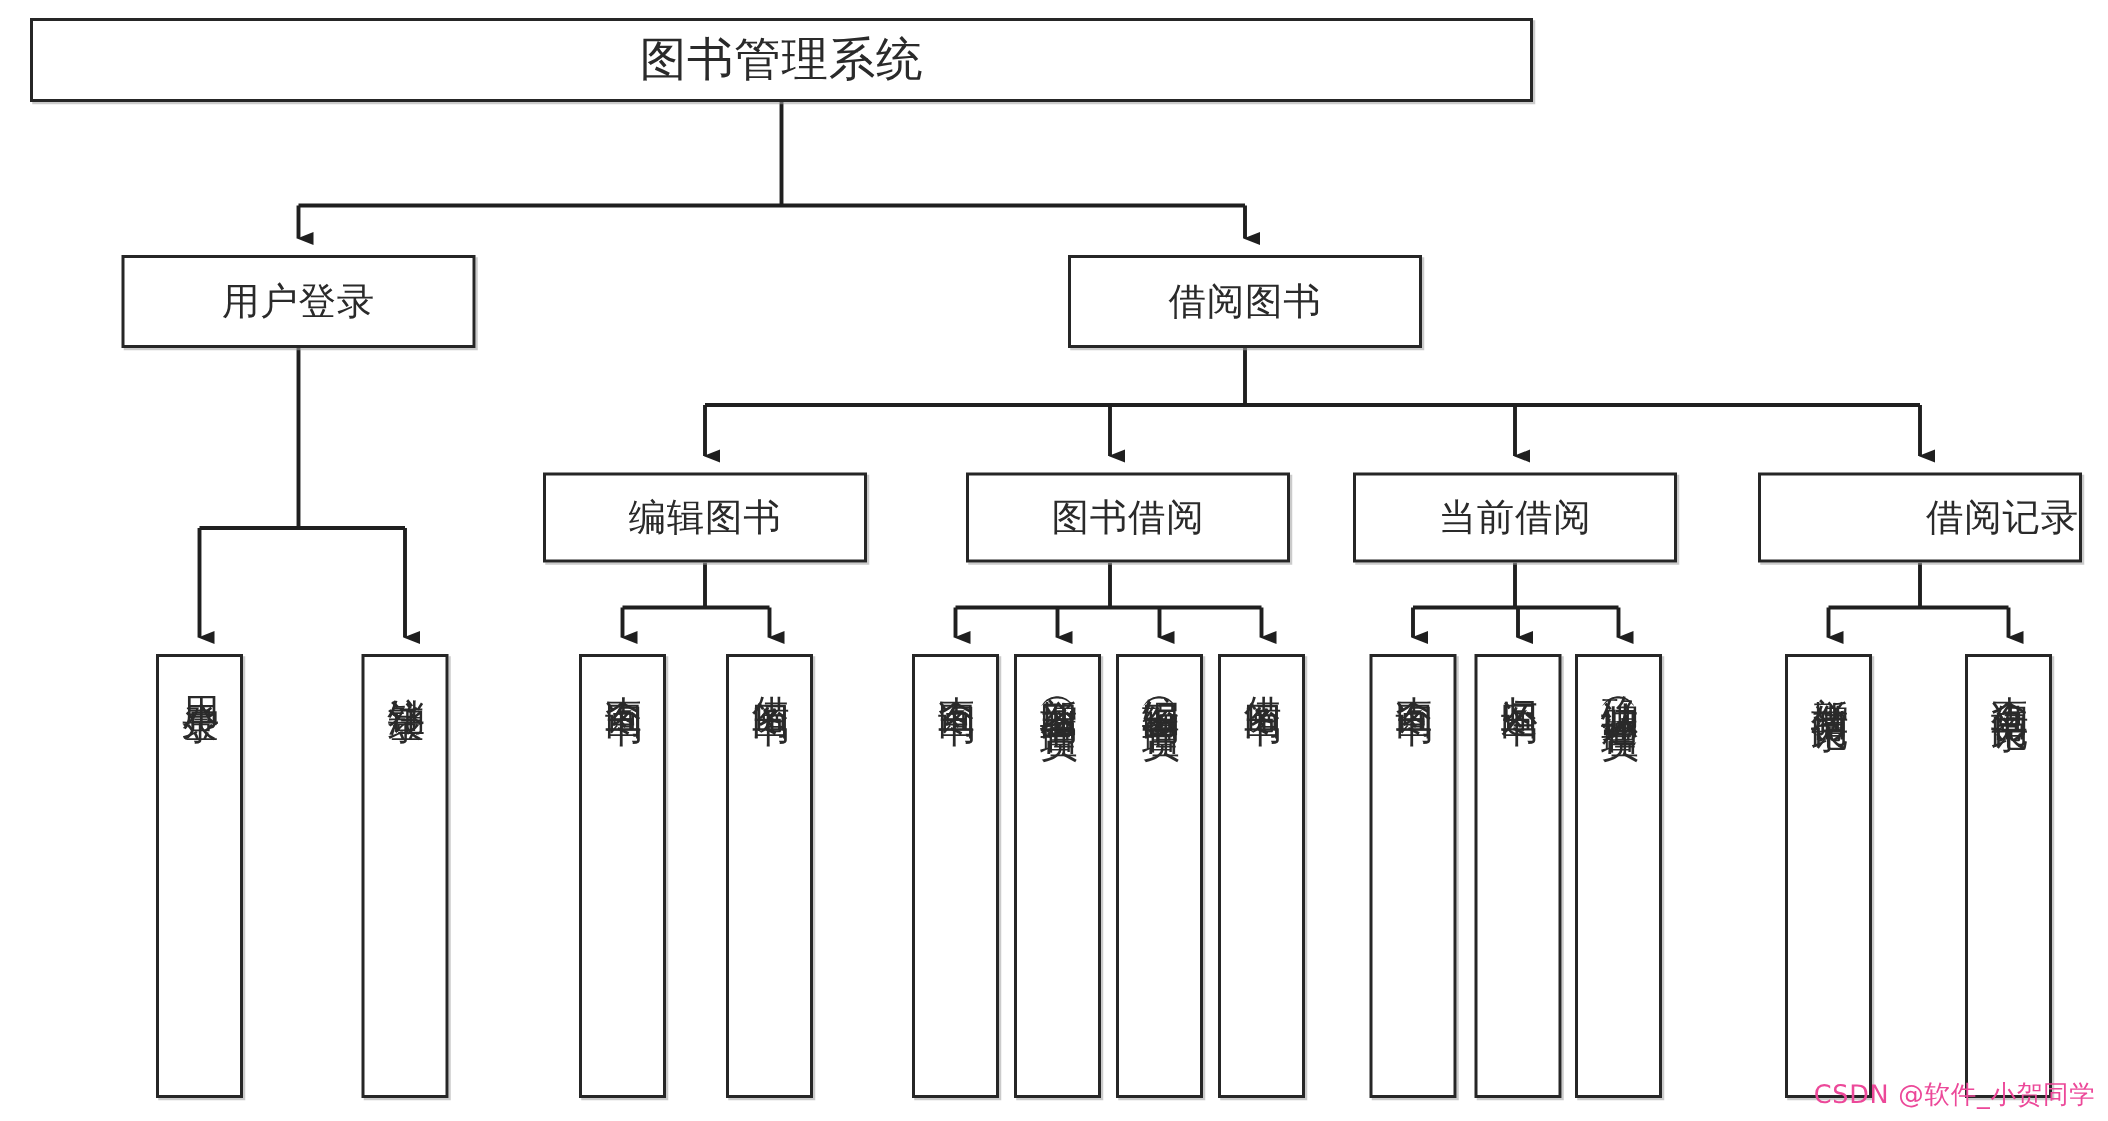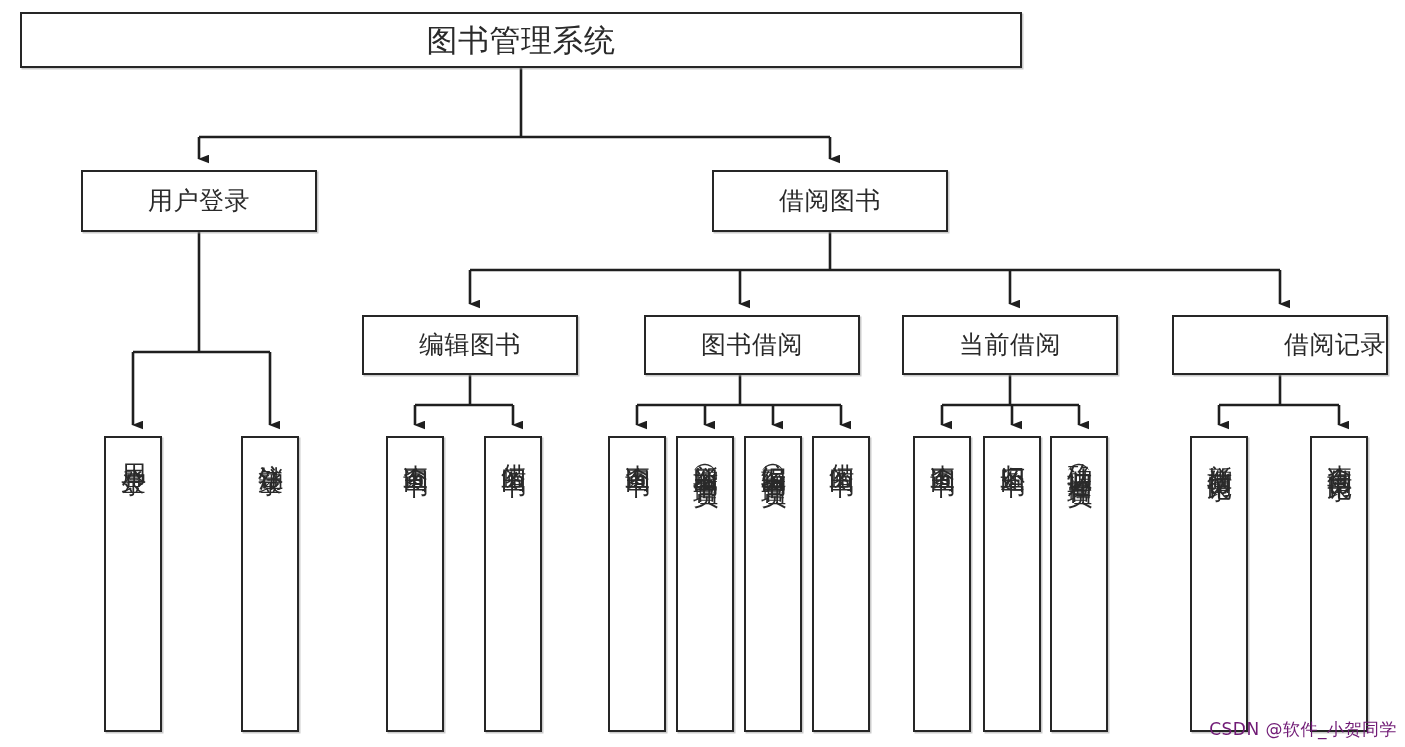--- a/index.html
+++ b/index.html
@@ -64,21 +64,21 @@
     font-size: 25px;
     line-height: 1.06;
     letter-spacing: 3px;
     white-space: nowrap;
   }
   .watermark {
     position: absolute;
     right: 8px;
     bottom: 6px;
     font-size: 17px;
-    color: #701a75;
+    color: #ec4899;
     letter-spacing: 0.5px;
     z-index: 5;
     white-space: nowrap;
     font-family: "DejaVu Sans", "Liberation Sans", sans-serif;
   }
 </style>
 </head>
 <body>
 
 <div id="diagram-root">

